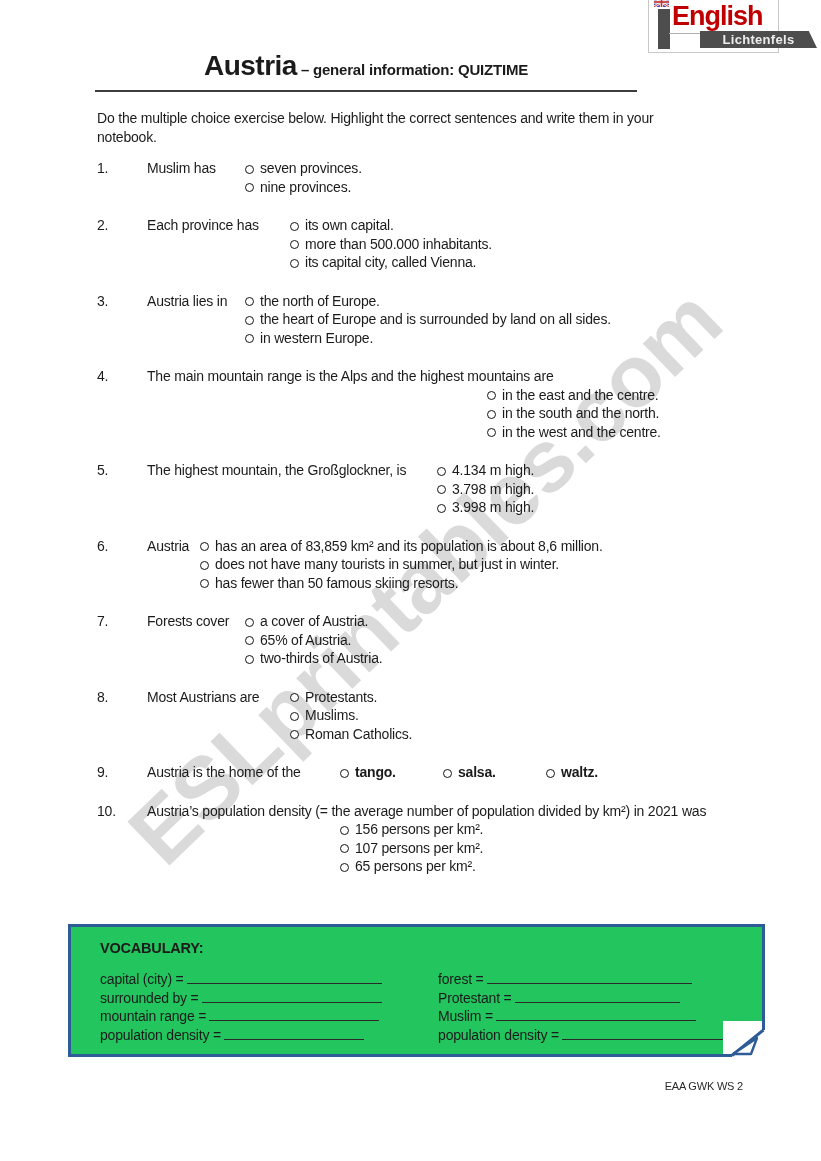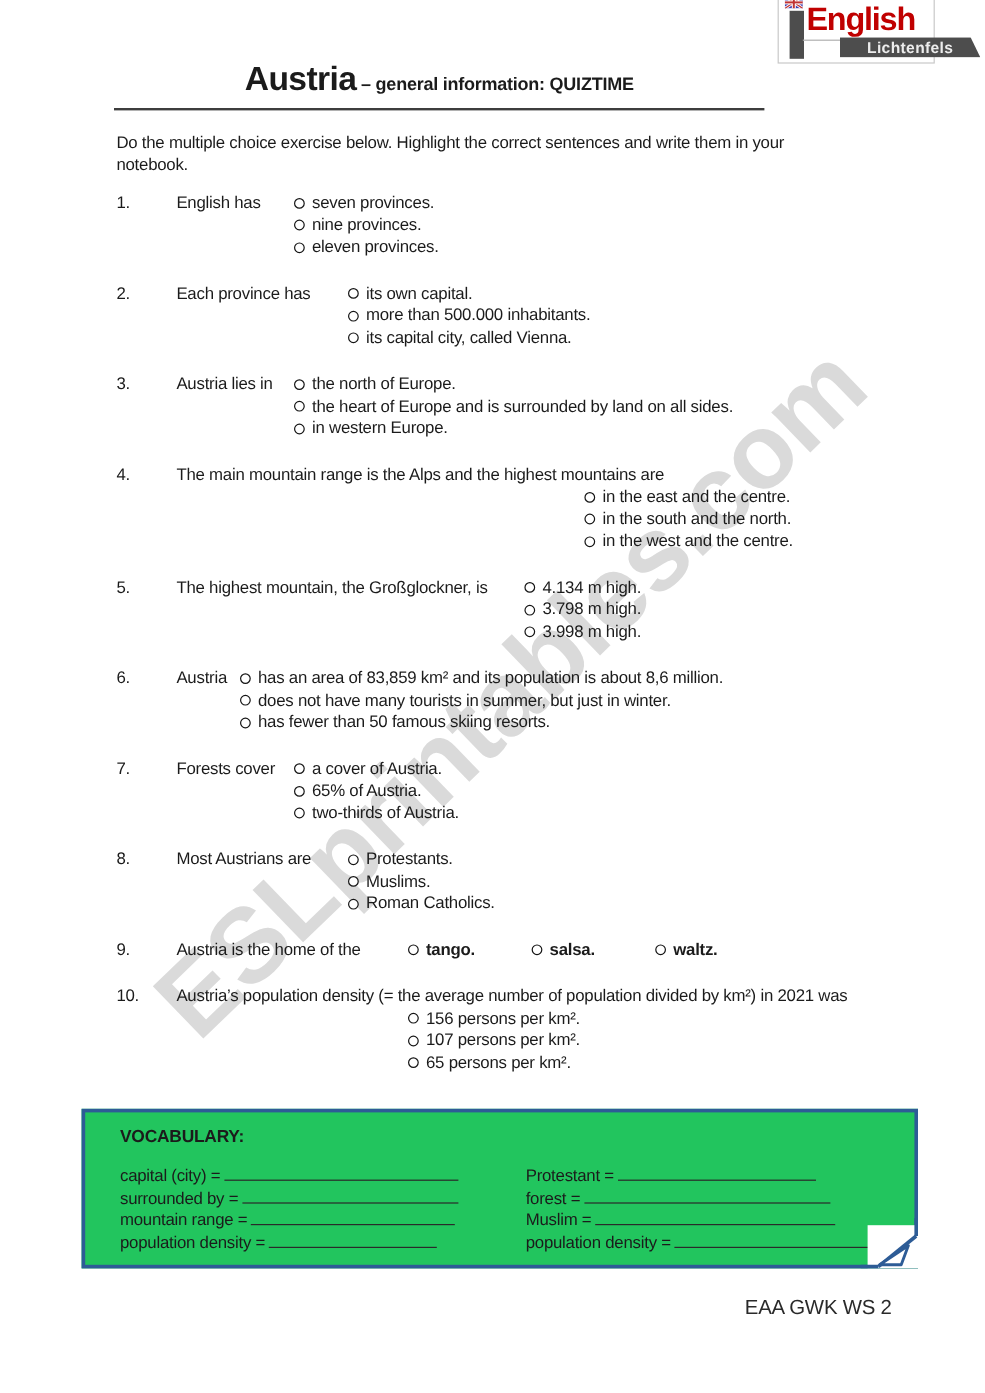--- a/index.html
+++ b/index.html
@@ -80,21 +80,21 @@
   .vocab-col-left { width:343px; }
   .vocab-col-right { flex:1; }
   .vocab-row { line-height:18.5px; white-space:nowrap; }
   .blank { display:inline-block; border-bottom:1.4px solid #2a2a2a; height:13px; margin-left:3px; }
   .bl-0 { width:195px; } .bl-1 { width:180px; } .bl-2 { width:170px; } .bl-3 { width:140px; }
   .br-0 { width:205px; } .br-1 { width:165px; } .br-2 { width:200px; } .br-3 { width:200px; }
   .fold { position:absolute; right:-3px; bottom:-3px; }
   
   .footer {
     position:absolute; right:78px; top:1080px; z-index:1;
-    font-size:17px; color:#2a2a2a;
+    font-size:11px; color:#2a2a2a;
   }
 </style>
 </head>
 <body>
 
 <div class="watermark">ESLprintables.com</div>
 
 <div class="content">
 
   <div class="header">
@@ -118,25 +118,24 @@
     </div>
     <div class="instructions">Do the multiple choice exercise below. Highlight the correct sentences and write them in your notebook.</div>
   </div>
 
   <div class="questions">
 
     <div class="question">
       <div class="qnum">1.</div>
       <div class="qbody">
           <div class="qrow">
-        <div class="qlabel w98">English has</div>
+        <div class="qlabel w98">Muslim has</div>
         <div class="opts">
           <div class="opt"><span class="radio"></span><span>seven provinces.</span></div>
           <div class="opt"><span class="radio"></span><span>nine provinces.</span></div>
-          <div class="opt"><span class="radio"></span><span>eleven provinces.</span></div>
         </div>
       </div>
         </div>
     </div>
 
     <div class="question">
       <div class="qnum">2.</div>
       <div class="qbody">
           <div class="qrow">
         <div class="qlabel w143">Each province has</div>
@@ -261,22 +260,22 @@
 <div class="vocab">
   <div class="vocab-heading">VOCABULARY:</div>
   <div class="vocab-grid">
     <div class="vocab-col-left">
       <div class="vocab-row"><span>capital (city) =</span><span class="blank bl-0"></span></div>
       <div class="vocab-row"><span>surrounded by =</span><span class="blank bl-1"></span></div>
       <div class="vocab-row"><span>mountain range =</span><span class="blank bl-2"></span></div>
       <div class="vocab-row"><span>population density =</span><span class="blank bl-3"></span></div>
     </div>
     <div class="vocab-col-right">
+      <div class="vocab-row"><span>forest =</span><span class="blank br-0"></span></div>
       <div class="vocab-row"><span>Protestant =</span><span class="blank br-1"></span></div>
-      <div class="vocab-row"><span>forest =</span><span class="blank br-0"></span></div>
       <div class="vocab-row"><span>Muslim =</span><span class="blank br-2"></span></div>
       <div class="vocab-row"><span>population density =</span><span class="blank br-3"></span></div>
     </div>
   </div>
   <svg class="fold" width="48" height="42" viewBox="0 0 48 42">
     <rect x="6" y="6" width="42" height="36" fill="#ffffff"></rect>
     <path d="M46.5,0 L46.5,15" stroke="#2d5c96" stroke-width="3" fill="none"></path>
     <path d="M0,40.5 L15,40.5" stroke="#2d5c96" stroke-width="3" fill="none"></path>
     <path d="M15,40.5 L46.5,15" stroke="#2d5c96" stroke-width="3" fill="none"></path>
     <path d="M16,39 L34,39 L40,23 Z" fill="#ffffff" stroke="#2d5c96" stroke-width="2.4" stroke-linejoin="round"></path>

